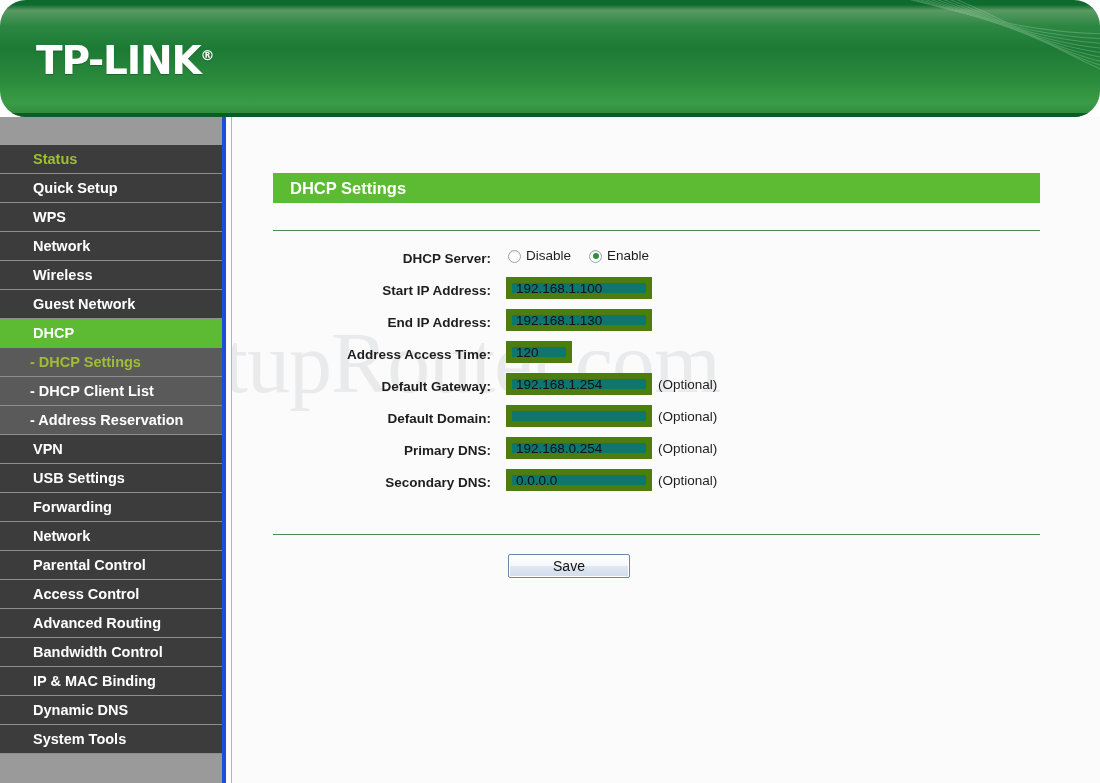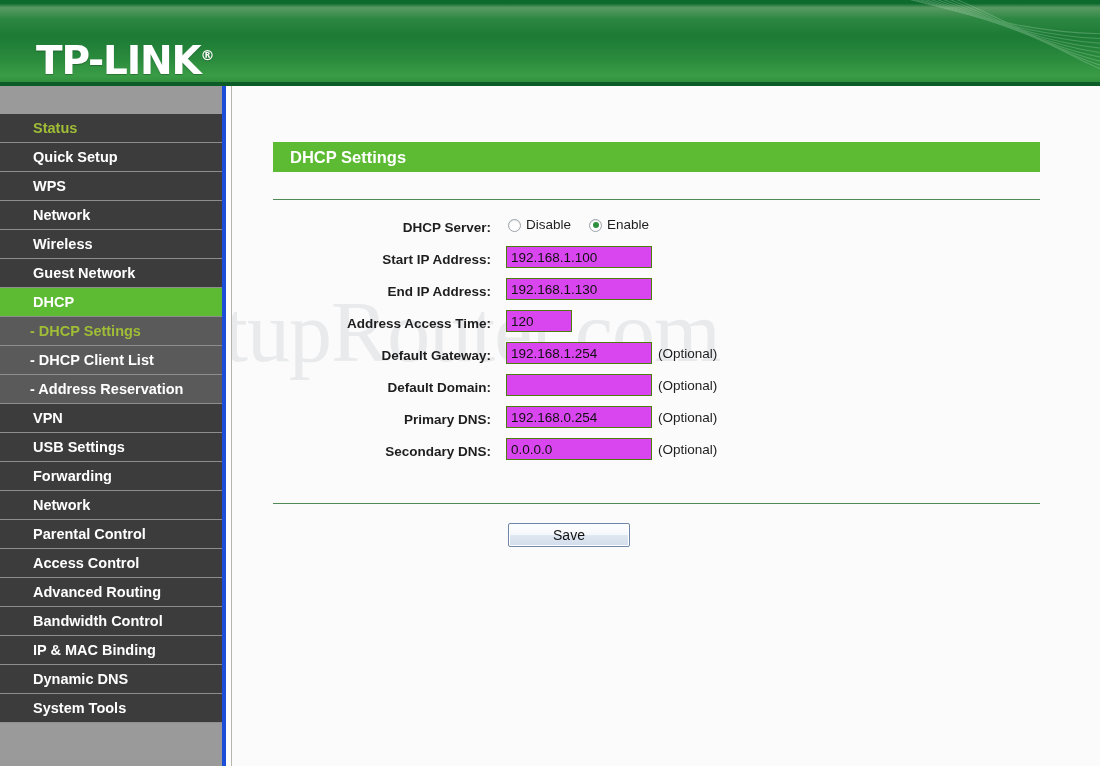--- a/index.html
+++ b/index.html
@@ -20,32 +20,33 @@
     position: relative;
     width: 1100px;
     height: 783px;
     background: #ffffff;
   }
 
   
   .header {
     position: relative;
     width: 1100px;
-    height: 86px;
+    height: 117px;
     background: linear-gradient(to bottom,
         #0d6b2e 0%,
         #0d6b2e 4%,
         #5a9a63 9%,
         #2c8742 22%,
         #1c7a35 42%,
         #2a8a3c 68%,
         #3a9c46 88%,
         #2f8d3d 97%,
         #14652c 100%);
     overflow: hidden;
+    border-radius: 26px;
   }
   .header-swoosh {
     position: absolute;
     top: 0;
     right: 0;
     width: 380px;
     height: 103px;
     pointer-events: none;
     opacity: .55;
   }
@@ -215,22 +216,22 @@
   }
   .row .field {
     position: absolute;
     left: 274px;
     top: 0;
   }
   input.txt {
     width: 146px;
     height: 22px;
     box-sizing: border-box;
-    border: 1px solid #4d7c0f;
-    background: #d946ef;
+    border: 6px solid #4d7c0f;
+    background: #0f766e;
     font-family: "Liberation Sans", sans-serif;
     font-size: 13.5px;
     color: #111111;
     padding: 0 4px;
     outline: none;
     border-radius: 0;
   }
   input.txt.short {
     width: 66px;
   }

